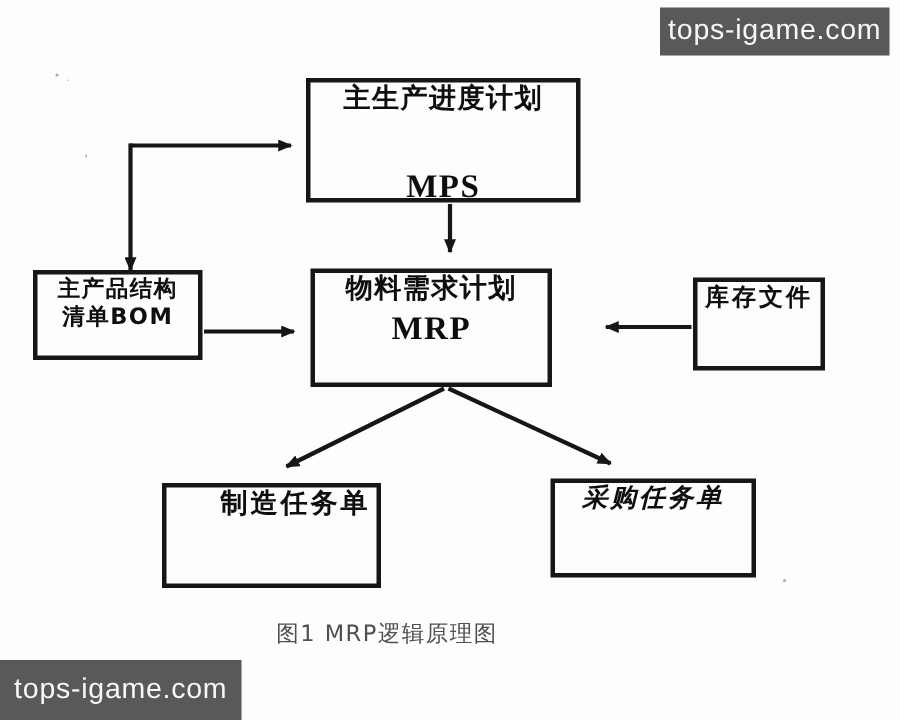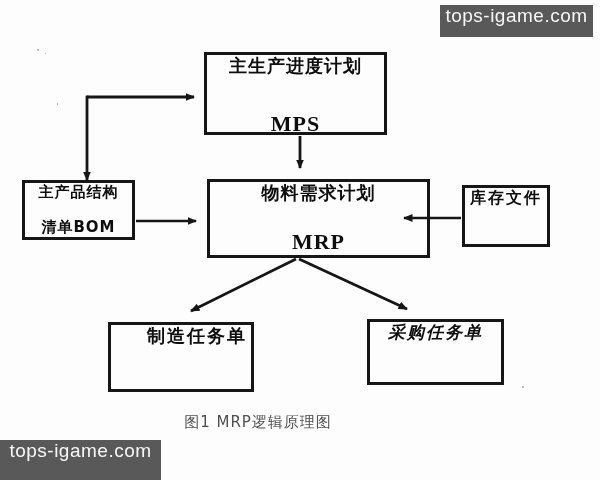--- a/index.html
+++ b/index.html
@@ -10,51 +10,51 @@
     overflow:hidden;
     font-family:"DejaVu Sans", sans-serif;
   }
   
   .wm{
     position:absolute;
     background:#595959;
     color:#f7f7f7;
     font-family:"Liberation Sans", sans-serif;
     font-size:19px;
-    display:flex;align-items:flex-start;justify-content:center;
+    display:flex;align-items:center;justify-content:center;
     letter-spacing:0.5px;
   }
   #wm-tr{left:440px;top:5px;width:153px;height:32px;}
   #wm-bl{left:0px;top:440px;width:161px;height:40px;}
 
   
   .node{
     position:absolute;
     border:3px solid #161616;
     background:transparent;
-    display:flex;flex-direction:column;align-items:center;justify-content:space-between;
+    display:flex;flex-direction:column;align-items:center;justify-content:flex-start;
     color:#0e0e0e;
     text-align:center;
     box-sizing:border-box;
     line-height:1.25;
   }
   .node .zh{
     font-family:"DejaVu Sans", sans-serif;
     font-weight:bold;
     letter-spacing:1px;
   }
   .node .abbr{
     font-family:"Liberation Serif", serif;
     font-weight:bold;
     letter-spacing:1px;
   }
   #node-mps{left:204px;top:52px;width:183px;height:83px;}
   #node-mps .zh{font-size:18px;}
   #node-mps .abbr{font-size:22px;margin-top:32px;}
-  #node-mrp{left:207px;top:179px;width:223px;height:79px;}
+  #node-mrp{left:207px;top:179px;width:161px;height:79px;}
   #node-mrp .zh{font-size:18px;}
   #node-mrp .abbr{font-size:22px;}
   #node-bom{left:22px;top:180px;width:113px;height:60px;}
   #node-bom .zh{font-size:15px;}
   #node-bom .zh2{font-size:15px;font-family:"DejaVu Sans", sans-serif;font-weight:bold;letter-spacing:1px;}
   #node-inventory{left:462px;top:185px;width:88px;height:62px;}
   #node-inventory .zh{font-size:16px;letter-spacing:2px;}
   #node-mfg{left:108px;top:322px;width:146px;height:70px;}
   #node-mfg .zh{font-size:18px;letter-spacing:2px;margin-left:32px;}
   #node-pur{left:367px;top:319px;width:137px;height:66px;font-style:italic;}

